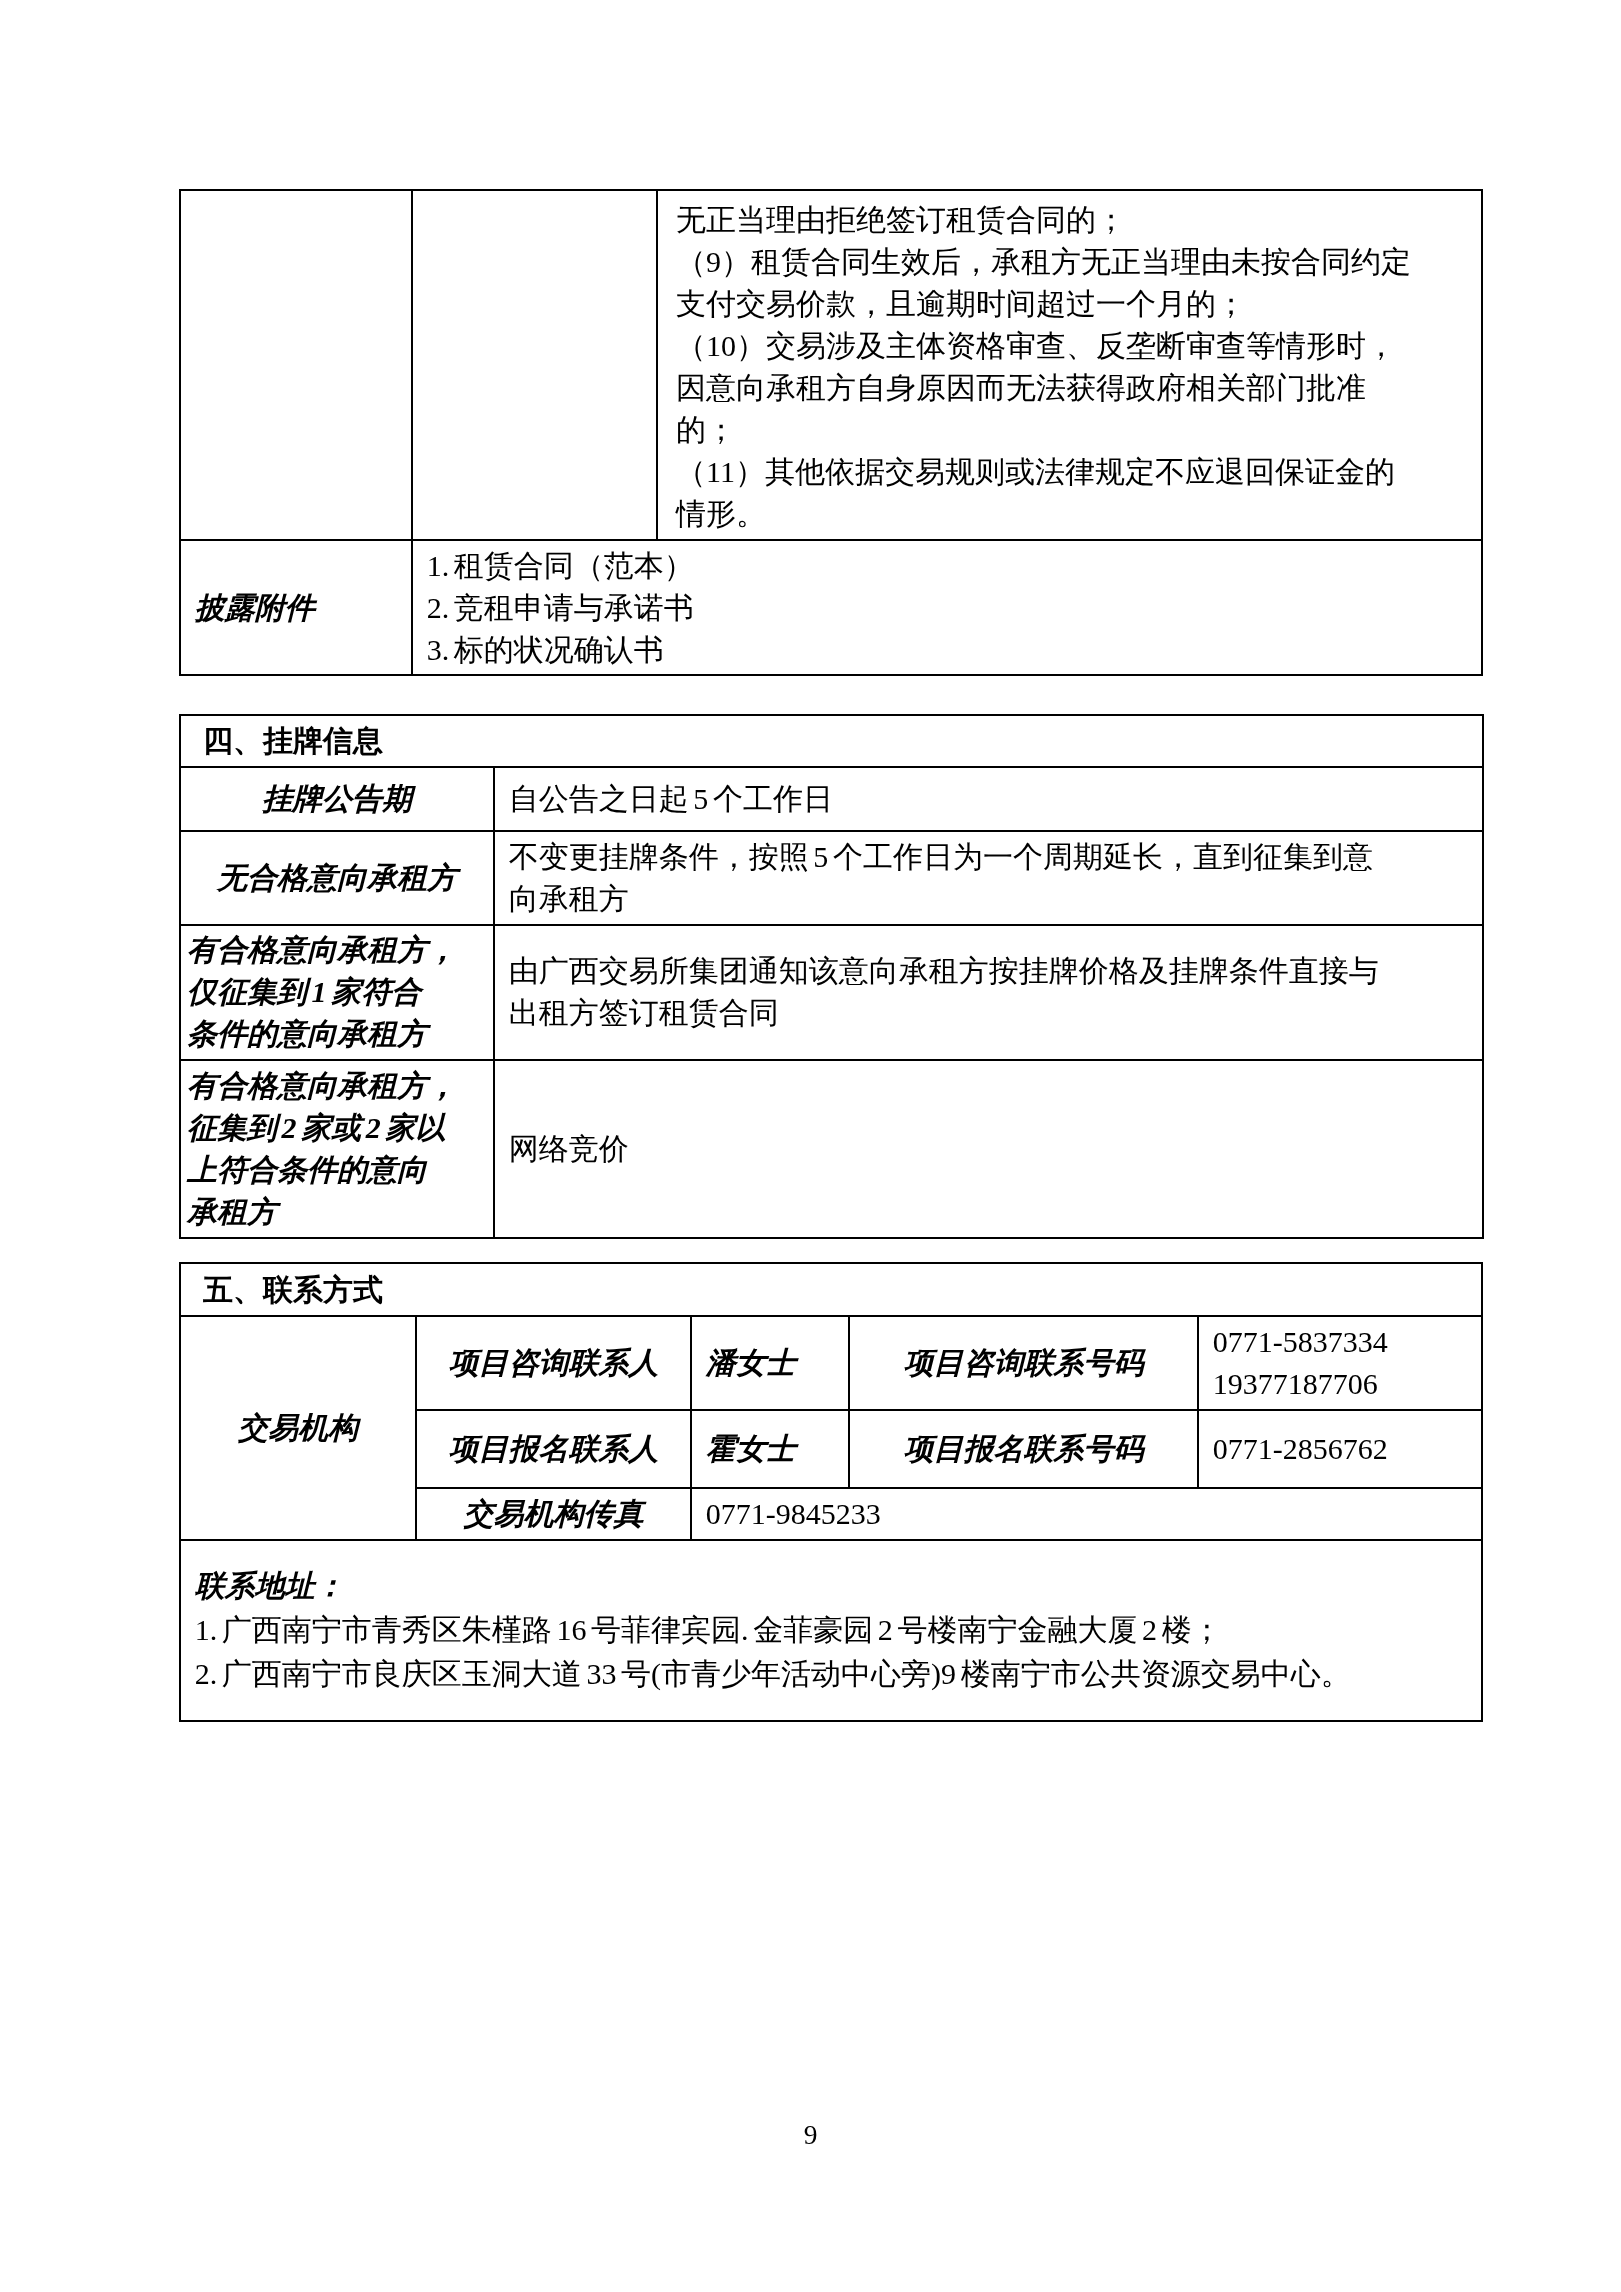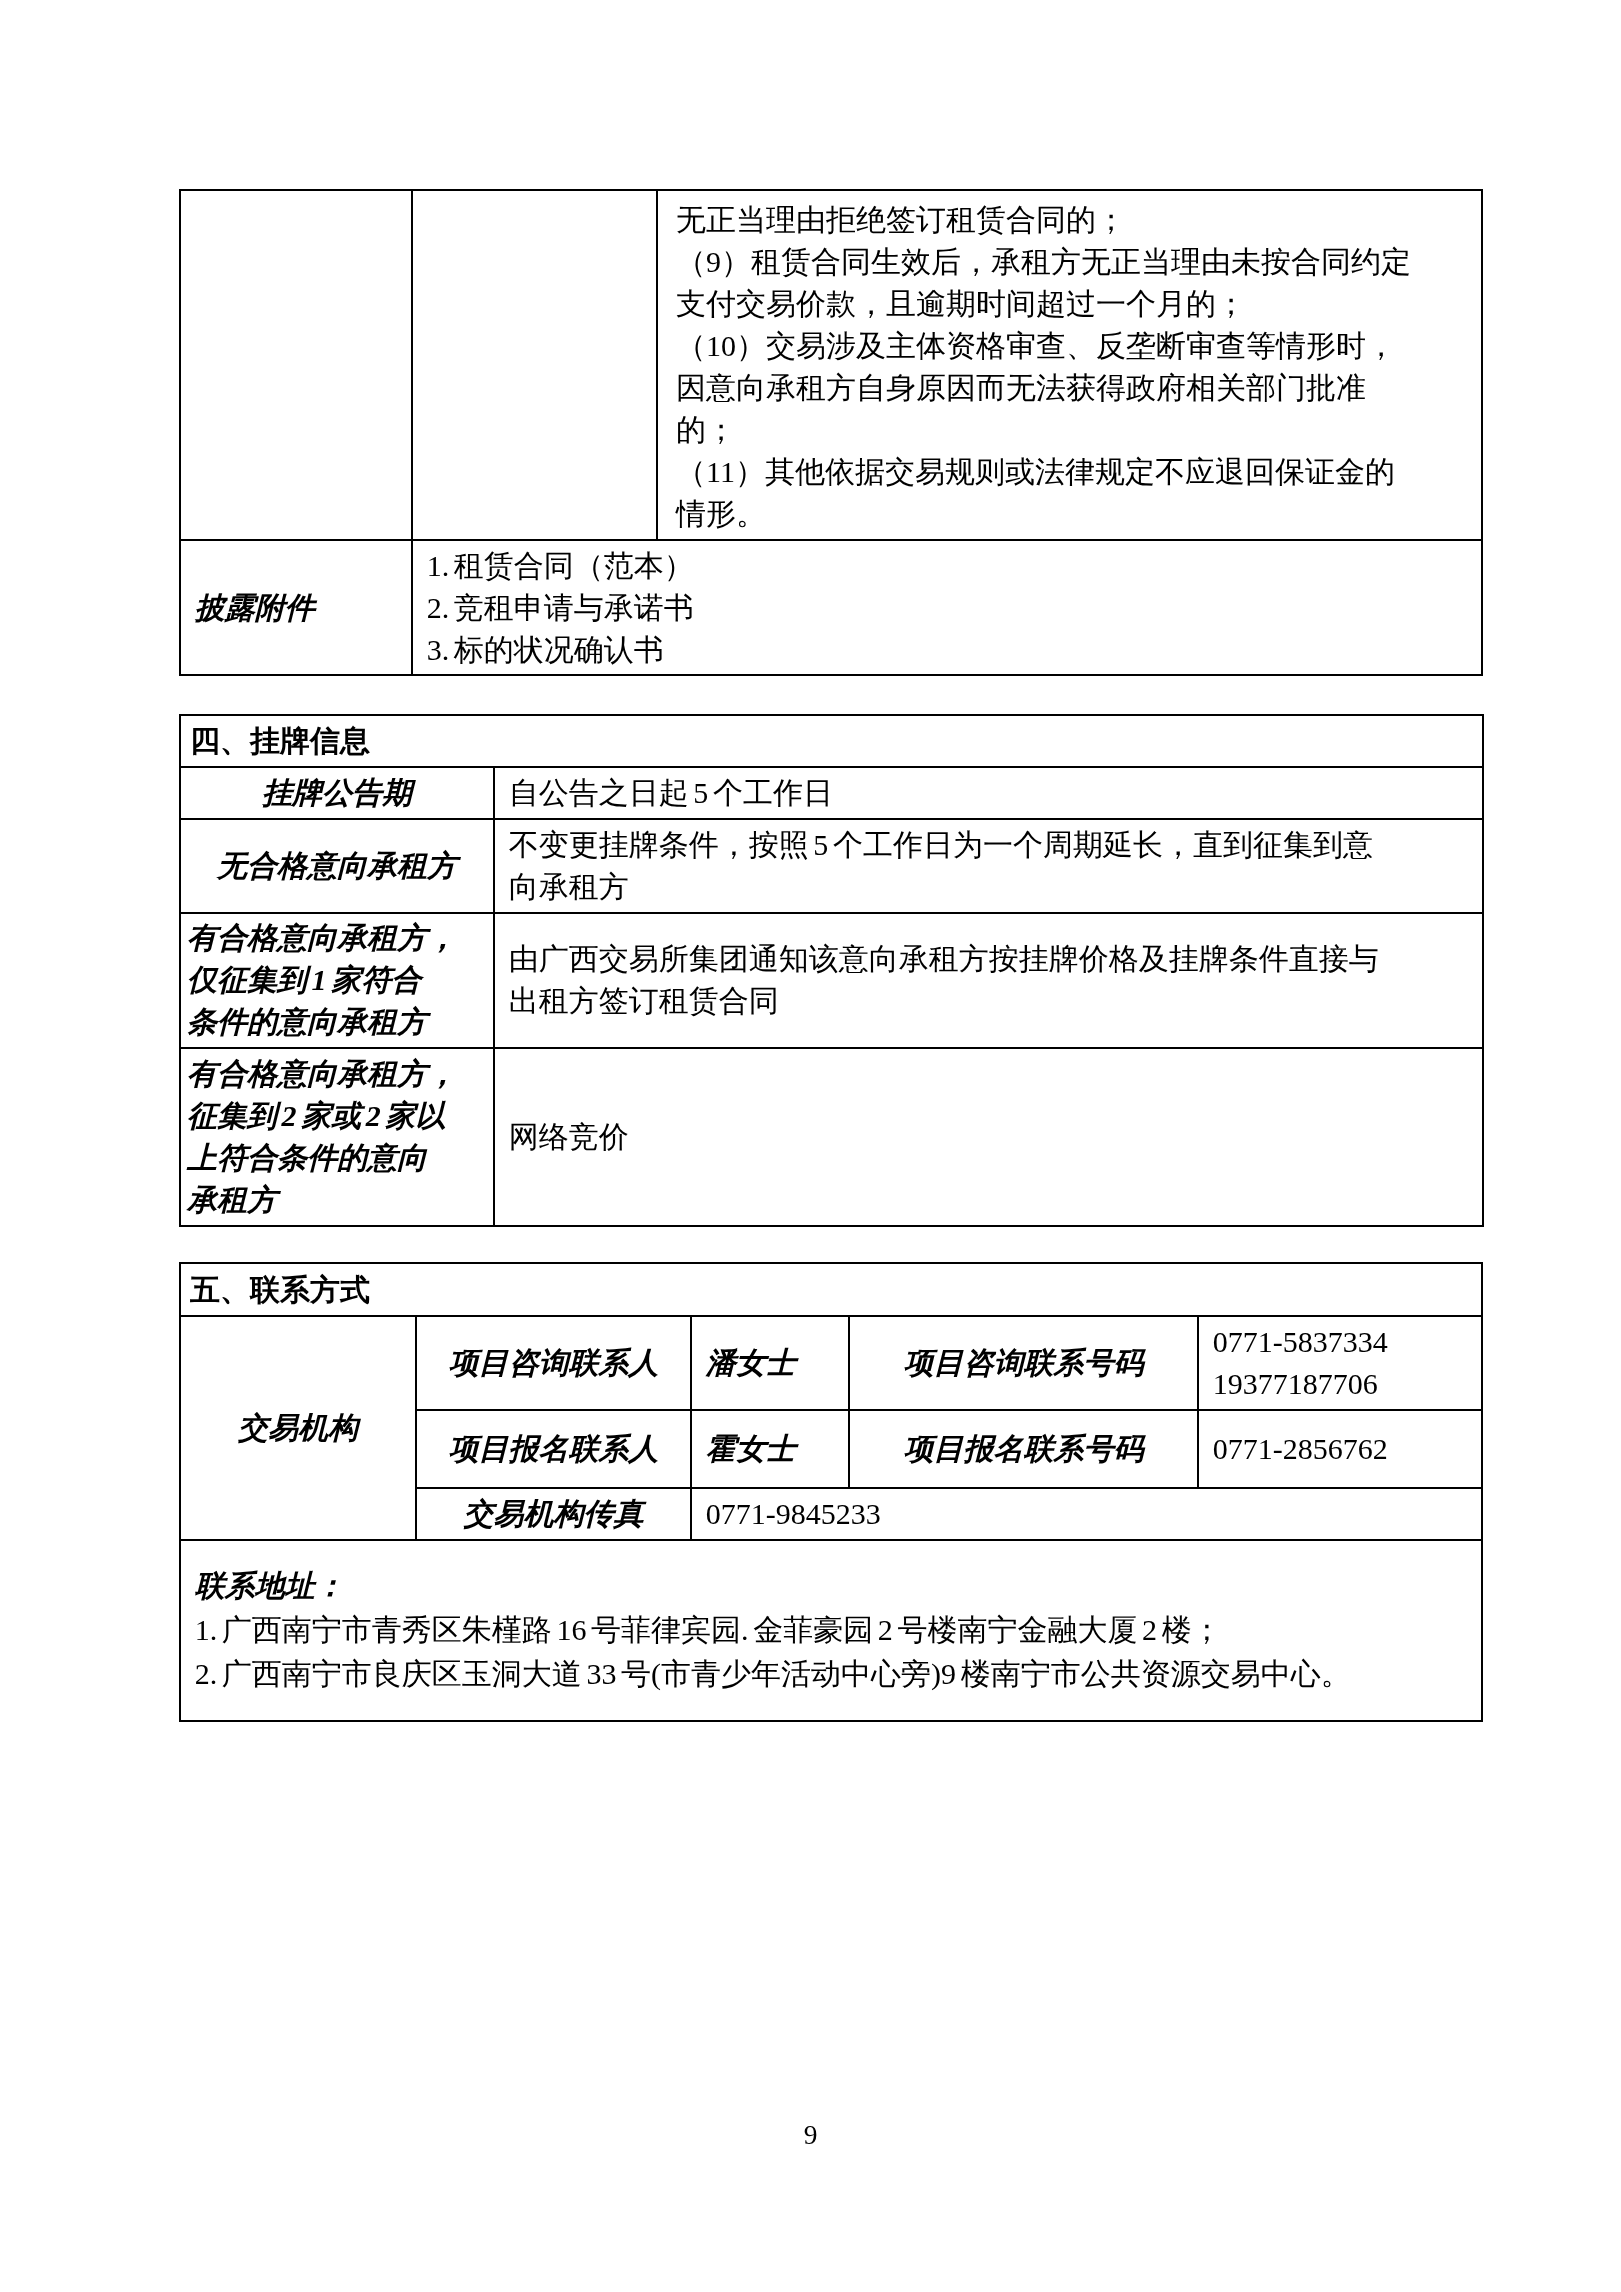--- a/index.html
+++ b/index.html
@@ -31,21 +31,21 @@
     line-height: 42px;
     padding: 3.9px 13.7px;
     vertical-align: middle;
     color: #000000;
   }
   .b { font-weight: bold; font-style: italic; }
   .c { text-align: center; }
   .ml { white-space: pre-line; }
   .top { vertical-align: top; padding-top: 7.8px; padding-left: 18px; }
   .tight { padding: 3.9px 5.9px; }
-  .section-title td, td.section-title { font-weight: bold; padding-left: 9px; }
+  .section-title td, td.section-title { font-weight: bold; padding-left: 22px; }
   .addr-line { line-height: 44px; }
   .page-number {
     position: absolute;
     top: 2119px;
     left: 0;
     width: 100%;
     text-align: center;
     font-size: 27.4px;
     line-height: 33px;
   }
@@ -85,21 +85,21 @@
 
   <table id="t2">
     <colgroup>
       <col style="width:314px">
       <col style="width:989px">
     </colgroup>
     <tbody>
         <tr style="height:51px">
       <td colspan="2" class="section-title">四、挂牌信息</td>
     </tr>
-    <tr style="height:52px">
+    <tr style="height:64px">
       <td class="b c">挂牌公告期</td>
       <td>自公告之日起 5 个工作日</td>
     </tr>
     <tr style="height:83px">
       <td class="b c">无合格意向承租方</td>
       <td class="ml">不变更挂牌条件，按照 5 个工作日为一个周期延长，直到征集到意
 向承租方</td>
     </tr>
     <tr style="height:123px">
       <td class="b ml tight">有合格意向承租方，

